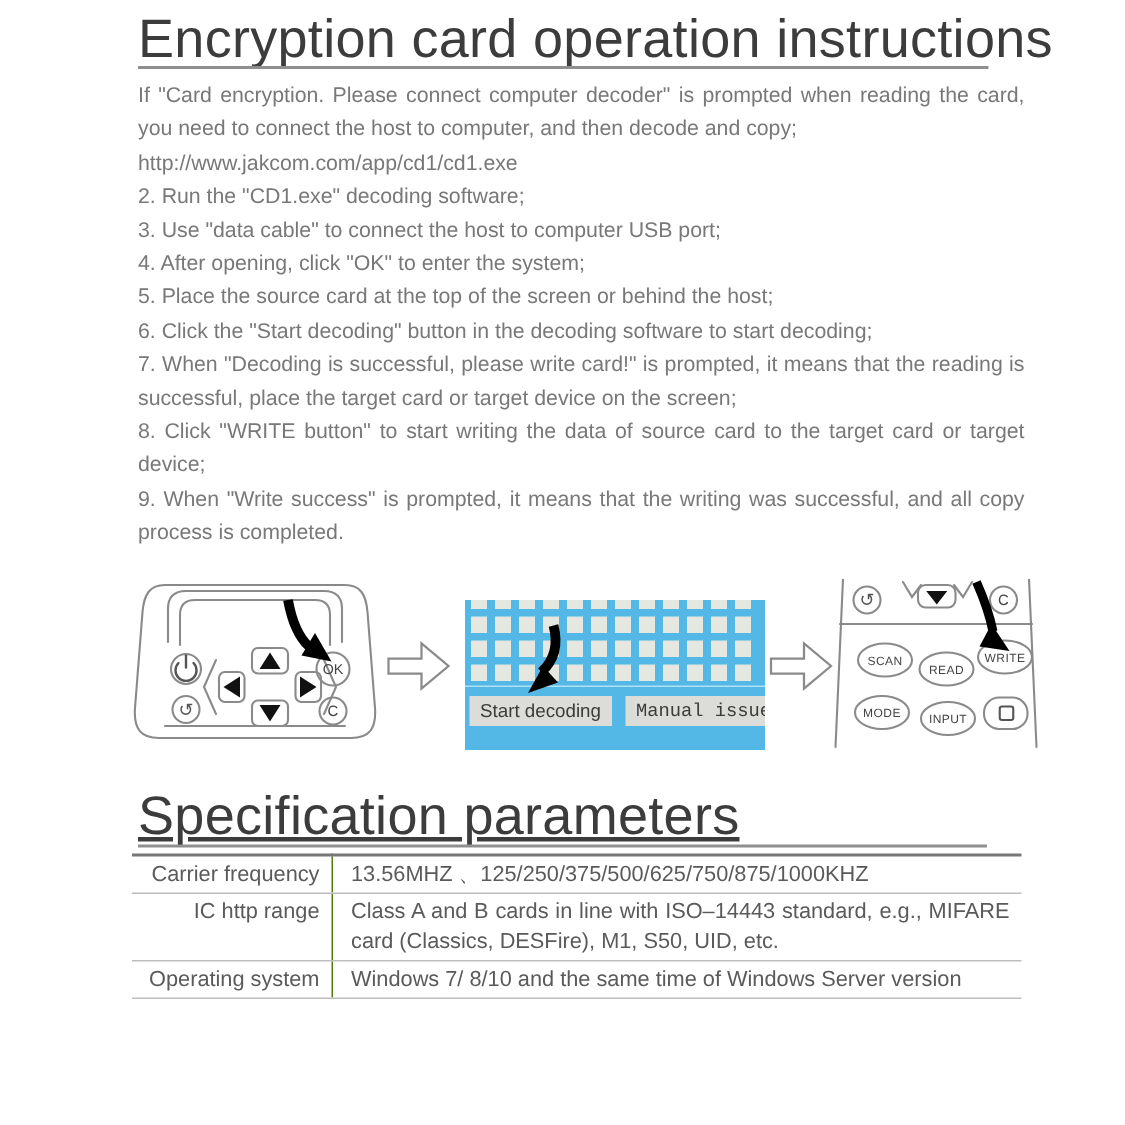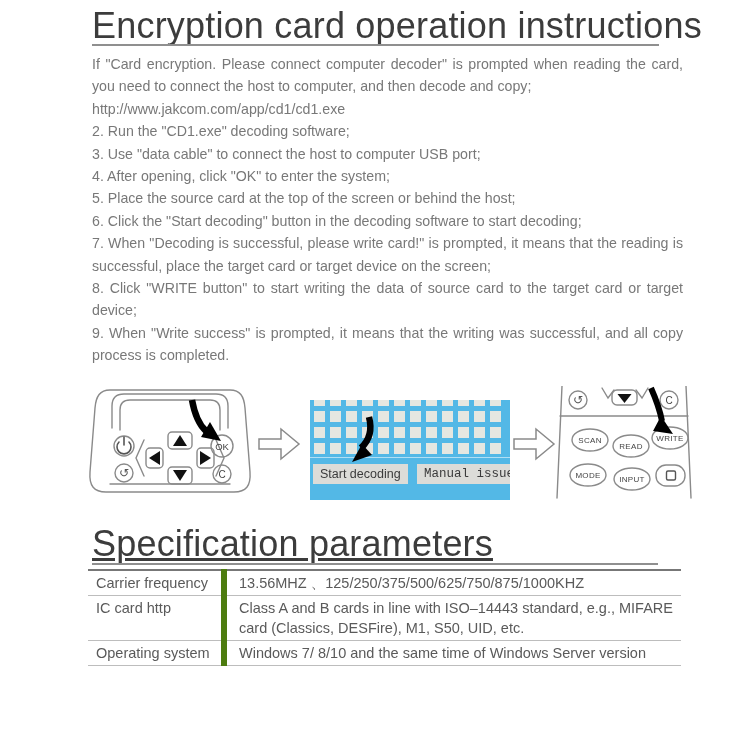--- a/index.html
+++ b/index.html
@@ -53,22 +53,22 @@
   #spec-table{
     position:absolute;top:569px;left:88px;width:593px;
     border-collapse:collapse;table-layout:fixed;
     font-size:14.5px;color:#5a5a5a;
   }
   #spec-table{border-top:2px solid #777;}
   #spec-table td{
     border-bottom:1px solid #bdbdbd;vertical-align:top;
     padding:2px 8px;line-height:20px;
   }
-  #spec-table td.lbl{width:117px;}
-  #spec-table td.val{border-left:6px solid #4d7c0f;padding-left:12px;text-align:justify;}
+  #spec-table td.lbl{width:117px;text-align:right;}
+  #spec-table td.val{border-left:1px solid #4d7c0f;padding-left:12px;text-align:justify;}
 </style>
 </head>
 <body>
 
 <h1 class="h1" id="title1">Encryption card operation instructions</h1>
 <div class="rule" id="rule1"></div>
 
 <div class="instructions">
   <p>If "Card encryption. Please connect computer decoder" is prompted when reading the card, you need to connect the host to computer, and then decode and copy;</p>
   <p>http://www.jakcom.com/app/cd1/cd1.exe</p>
@@ -185,21 +185,21 @@
 <h1 class="h1" id="title2">Specification parameters</h1>
 <div class="rule" id="rule2"></div>
 
 <table id="spec-table">
   <tbody>
     <tr>
       <td class="lbl">Carrier frequency</td>
       <td class="val">13.56MHZ 、125/250/375/500/625/750/875/1000KHZ</td>
     </tr>
     <tr>
-      <td class="lbl">IC card http</td>
+      <td class="lbl">IC http range</td>
       <td class="val">Class A and B cards in line with ISO–14443 standard, e.g., MIFARE card (Classics, DESFire), M1, S50, UID, etc.</td>
     </tr>
     <tr>
       <td class="lbl">Operating system</td>
       <td class="val">Windows 7/ 8/10 and the same time of Windows Server version</td>
     </tr>
   </tbody>
 </table>
 
 </body></html>

